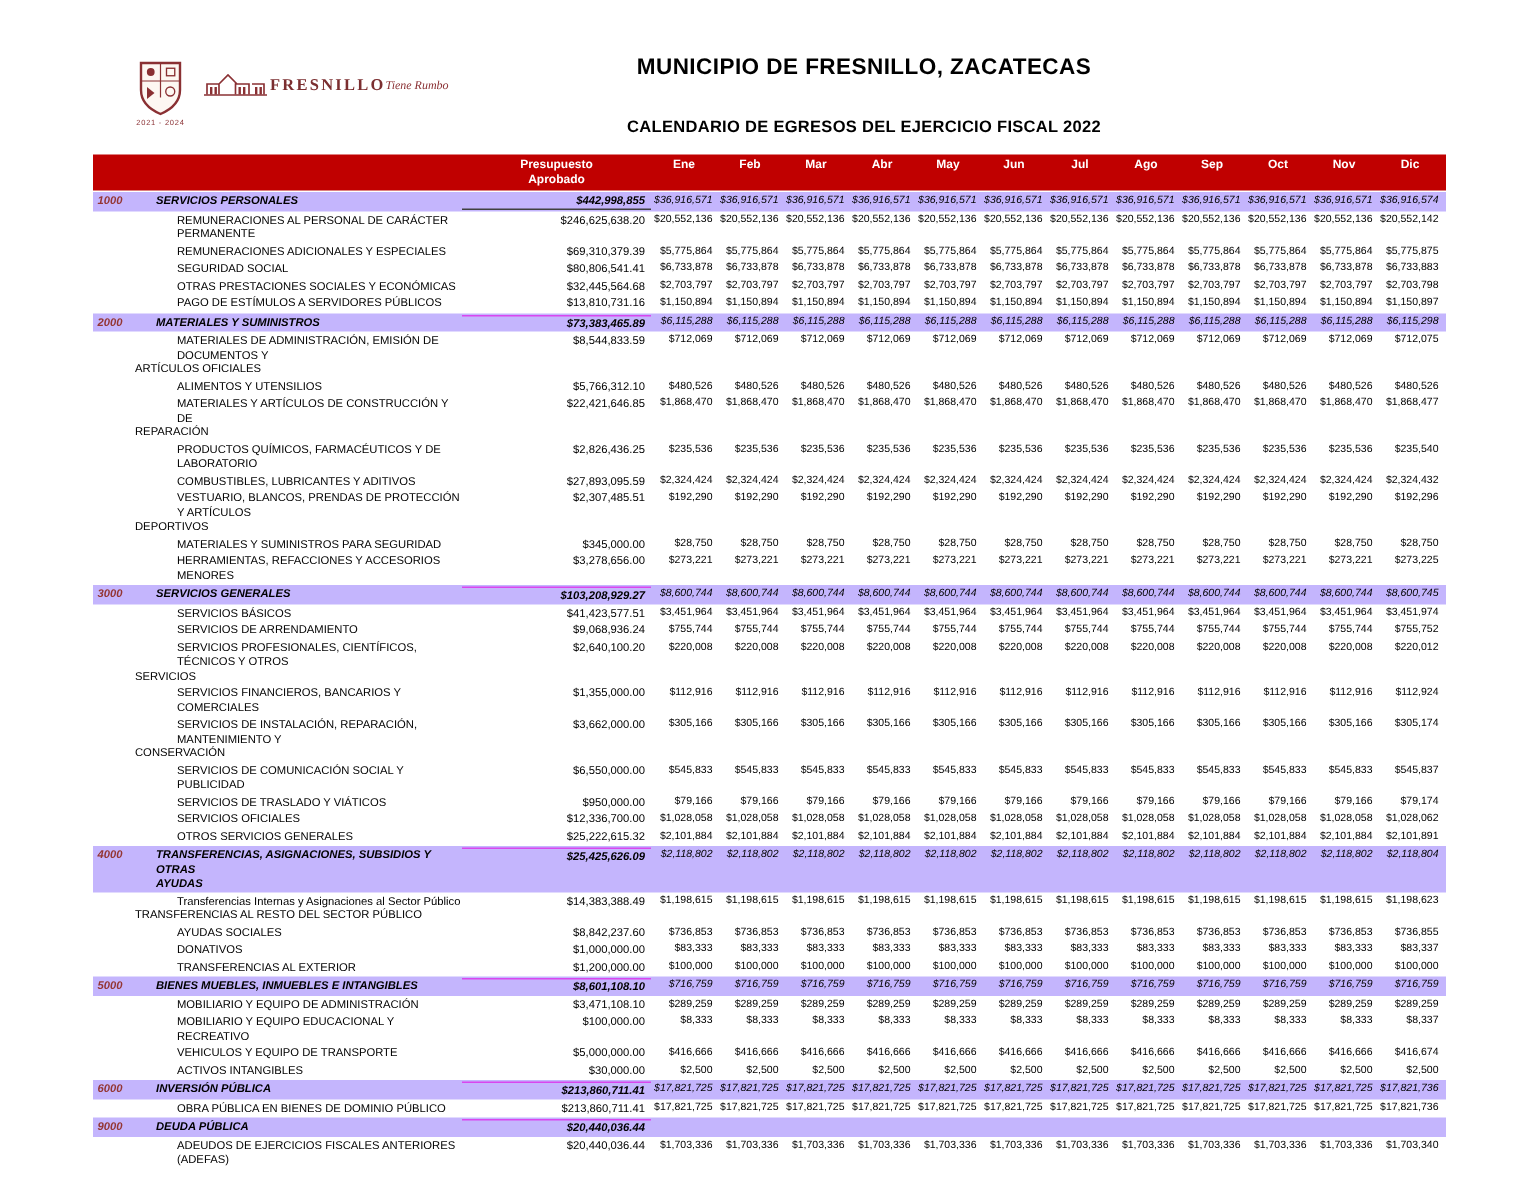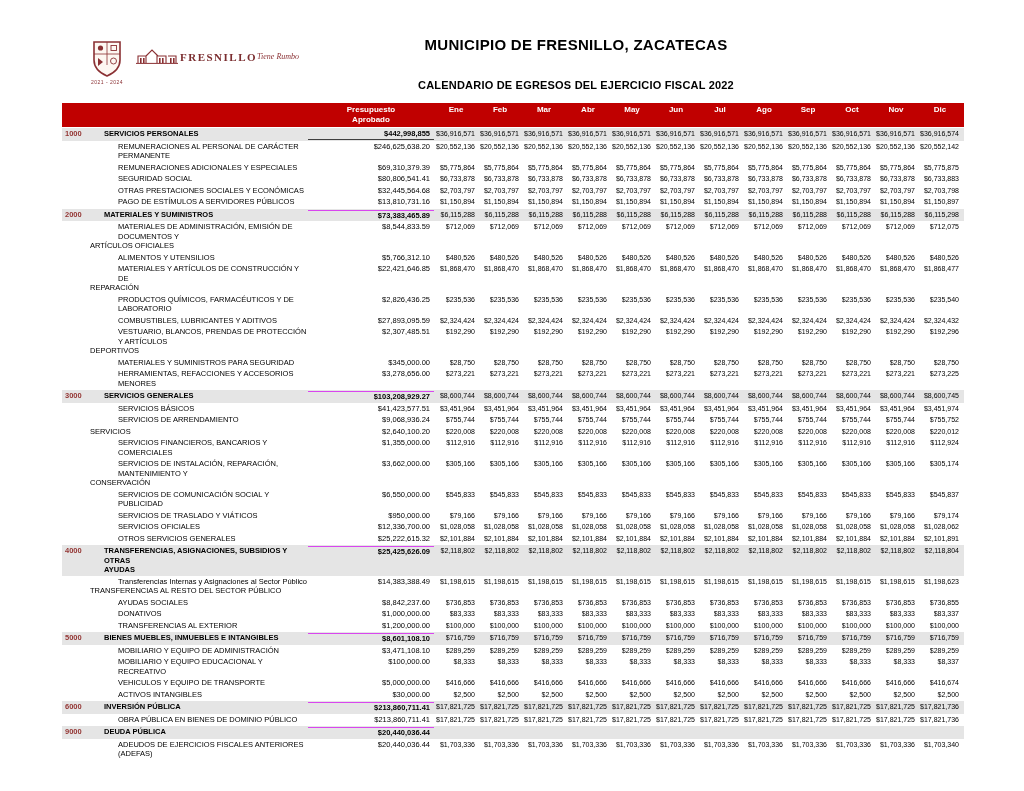--- a/index.html
+++ b/index.html
@@ -19,21 +19,21 @@
   .main-title{font-size:15px;font-weight:bold;letter-spacing:.3px;}
   .sub-title{font-size:11px;font-weight:bold;margin-top:26px;letter-spacing:.2px;}
 
   
   .budget-table{position:absolute;left:62px;top:103px;width:902px;font-size:7.5px;}
   .thead,.trow{display:grid;grid-template-columns:26px 220px 126px repeat(12,44px);}
   .thead{background:#C00000;color:#fff;font-weight:bold;min-height:24px;align-items:start;}
   .thead .h-pres{text-align:center;line-height:10px;padding-top:2px;font-size:8px;}
   .thead .h-month{text-align:center;padding-top:2px;font-size:8px;}
   .trow{align-items:start;padding:1px 0;}
-  .trow.section{background:#e5e5e5;font-weight:bold;margin-top:1px;}
+  .trow.section{background:#c4b5fd;font-weight:bold;margin-top:1px;font-style:italic;}
   .c-code{color:#943634;font-weight:bold;padding-left:3px;line-height:9.5px;font-size:7.5px;}
   .c-label{line-height:9.5px;}
   .item .l1{padding-left:30px;}
   .item .l2{padding-left:2px;}
   .section .l1,.section .l2{padding-left:16px;}
   .mixed .l1{font-weight:normal;}
   .c-pres{text-align:right;padding-right:4px;white-space:nowrap;line-height:9.5px;font-size:7.5px;}
   .c-m{text-align:right;padding-right:3px;white-space:nowrap;line-height:9.5px;font-size:7px;}
   .section .c-m{font-weight:normal;}
   .section .c-pres{font-weight:bold;}
@@ -444,20 +444,21 @@
           <span class="c-m">$755,744</span>
           <span class="c-m">$755,744</span>
           <span class="c-m">$755,744</span>
           <span class="c-m">$755,744</span>
           <span class="c-m">$755,744</span>
           <span class="c-m">$755,752</span>
         </div>
         <div class="trow item">
           <span class="c-code"></span>
           <div class="c-label">
+            <div class="l1">SERVICIOS PROFESIONALES, CIENTÍFICOS, TÉCNICOS Y OTROS</div>
             <div class="l2">SERVICIOS</div>
           </div>
           <span class="c-pres">$2,640,100.20</span>
           <span class="c-m">$220,008</span>
           <span class="c-m">$220,008</span>
           <span class="c-m">$220,008</span>
           <span class="c-m">$220,008</span>
           <span class="c-m">$220,008</span>
           <span class="c-m">$220,008</span>
           <span class="c-m">$220,008</span>

